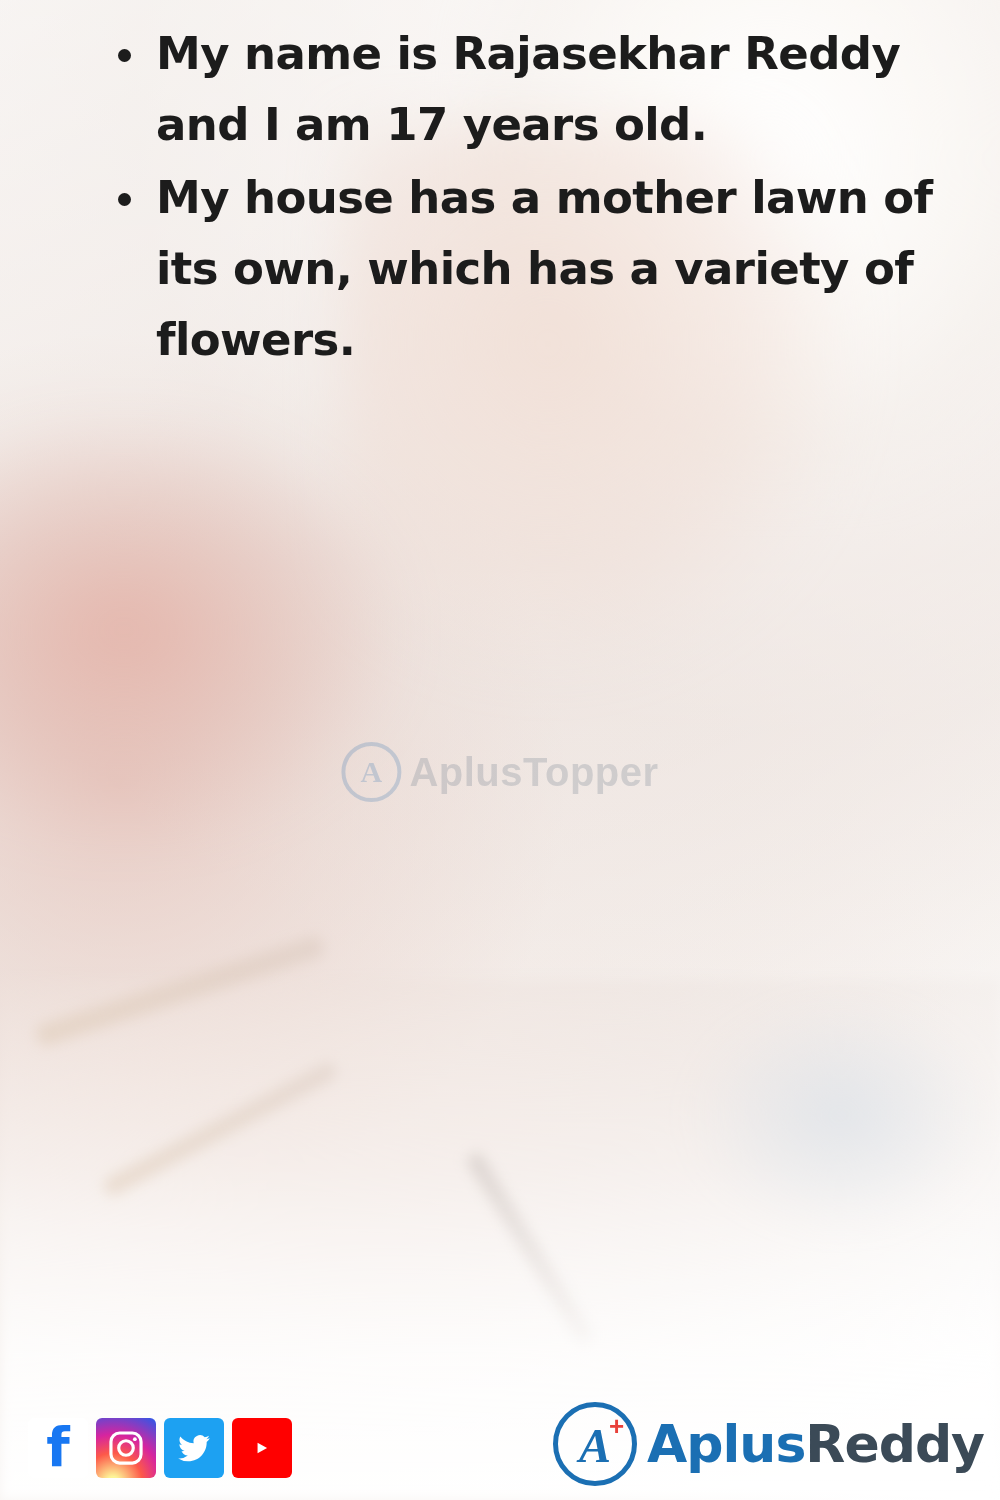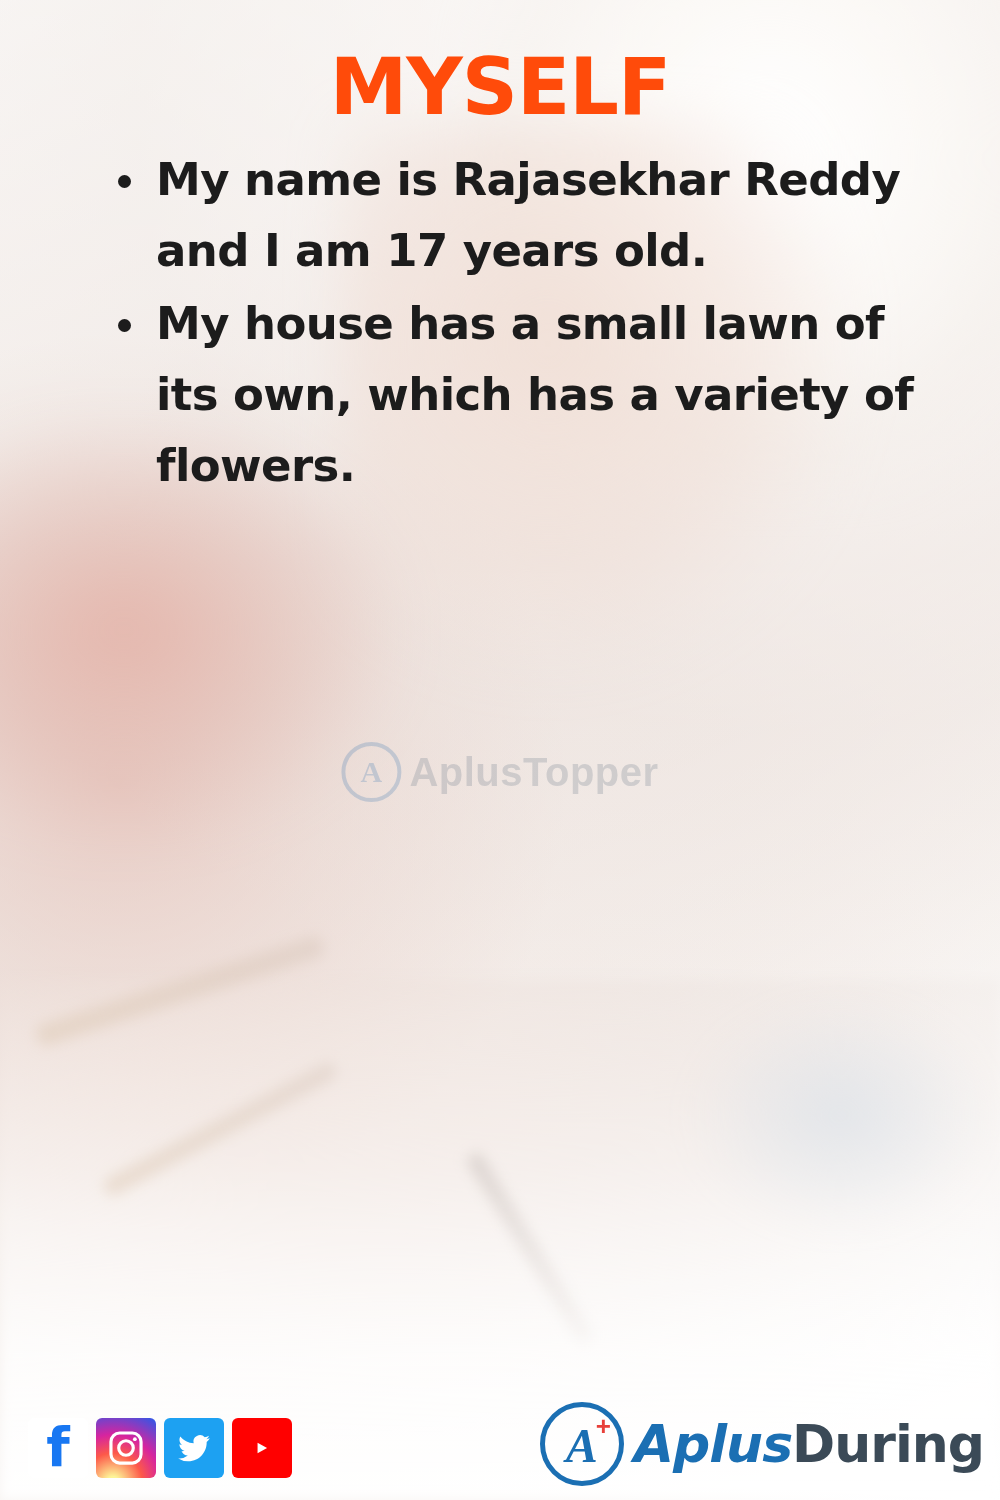--- a/index.html
+++ b/index.html
@@ -249,21 +249,21 @@
     font-weight: bold;
     color: #e8403a;
     line-height: 1;
   }
   .brand-text {
     font-size: 52px;
     font-weight: 700;
     letter-spacing: -1px;
     font-family: "DejaVu Sans", sans-serif;
   }
-  .brand-text .aplus { color: #1b6fb3; font-style: italic; }
+  .brand-text .aplus { color: #1b6fb3; }
   .brand-text .topper { color: #3b4a57; }
 </style>
 </head>
 <body>
 
 <div id="poster">
 
   <div class="bg">
     <div class="bg-base"></div>
     <div class="bg-hair"></div>
@@ -276,25 +276,24 @@
     <div class="bg-blue"></div>
     <div class="bg-veil"></div>
   </div>
 
   <div class="watermark">
     <div class="wm-mark">A</div>
     <div class="wm-text">AplusTopper</div>
   </div>
 
   <div class="content">
-    <h1 class="title">MYSELF</h1>
 
     <ul class="points">
       <li>My name is Rajasekhar Reddy and I am 17 years old.</li>
-      <li>My house has a small lawn of its own, which has a variety of flowers.</li>
+      <li>My house has a mother lawn of its own, which has a variety of flowers.</li>
     </ul>
   </div>
 
   <div class="footer">
     <div class="social">
 
       <div class="ico facebook">
         <span class="fb-glyph">f</span>
       </div>
 
@@ -319,18 +318,18 @@
       </div>
 
     </div>
 
     <div class="brand">
       <div class="brand-mark">
         <span class="a">A</span>
         <span class="plus">+</span>
       </div>
       <div class="brand-text">
-        <span class="aplus">Aplus</span><span class="topper">During</span>
+        <span class="aplus">Aplus</span><span class="topper">Reddy</span>
       </div>
     </div>
   </div>
 
 </div>
 
 </body></html>

